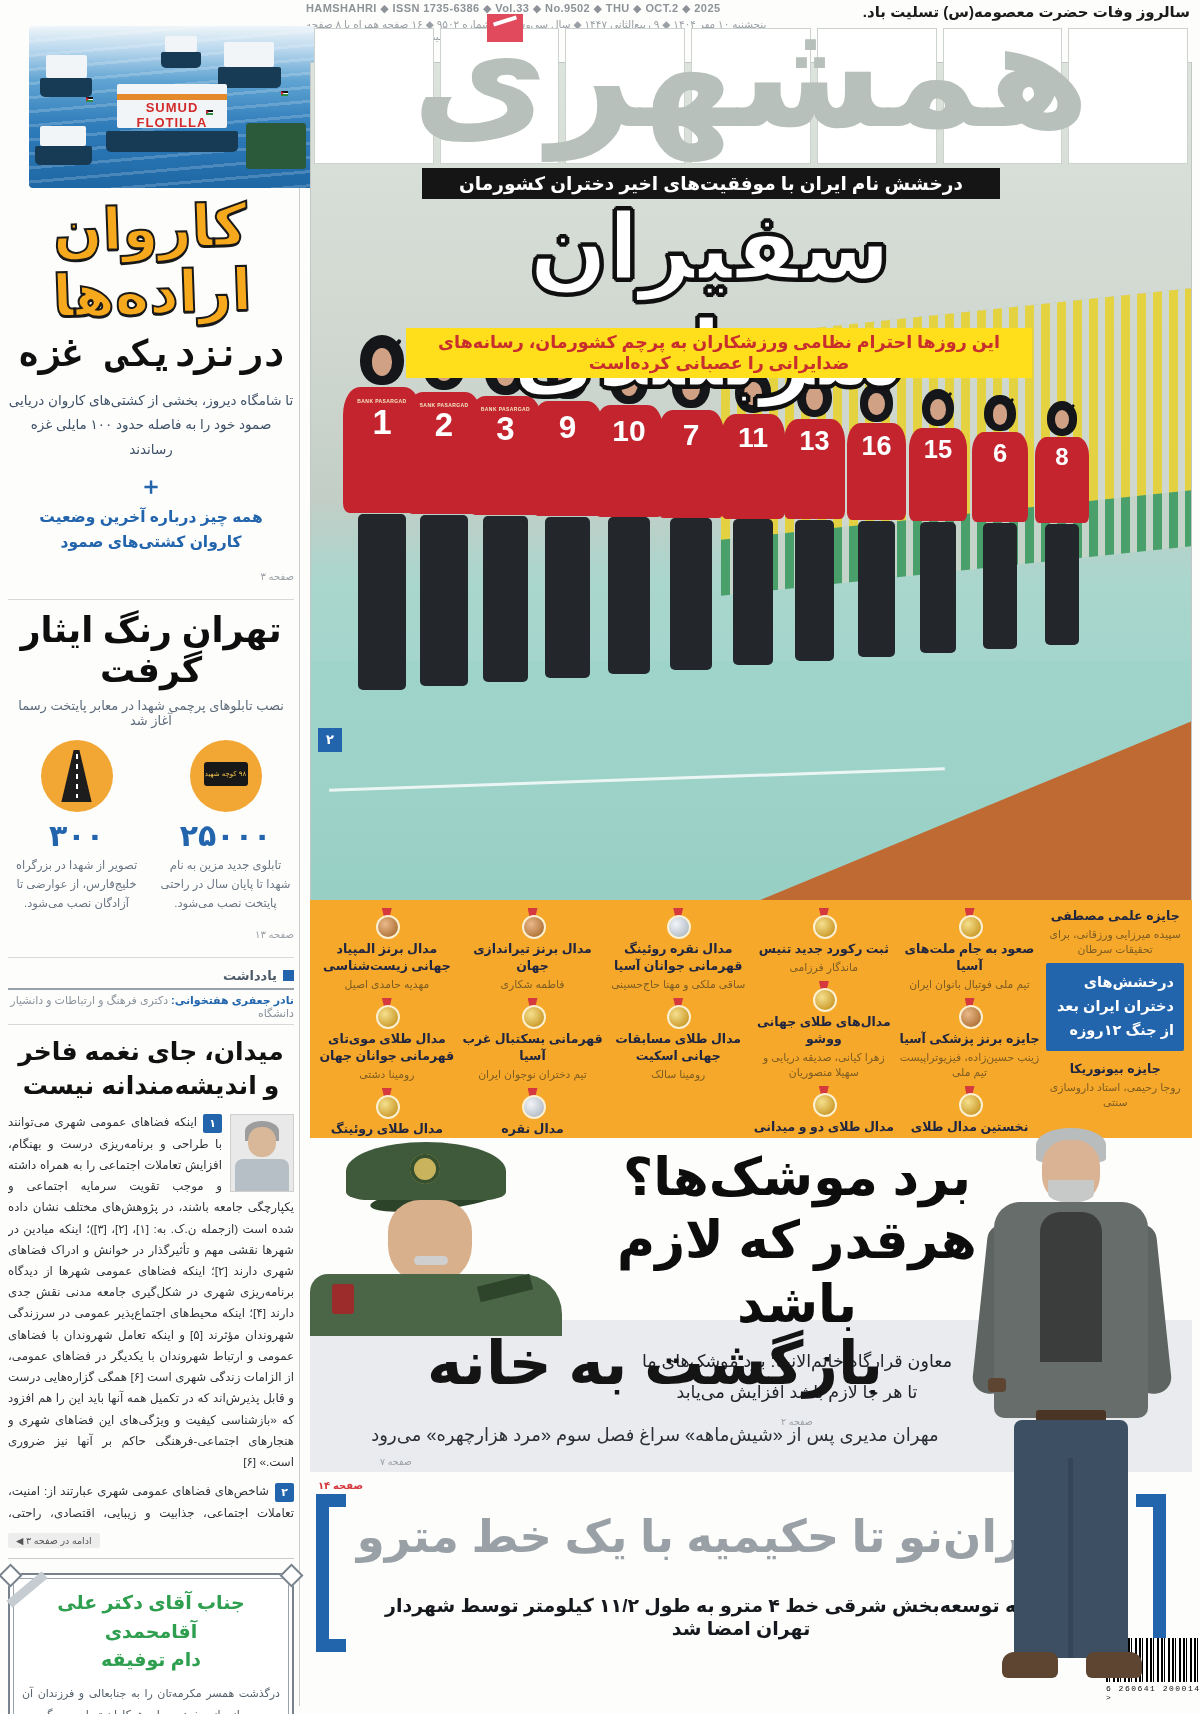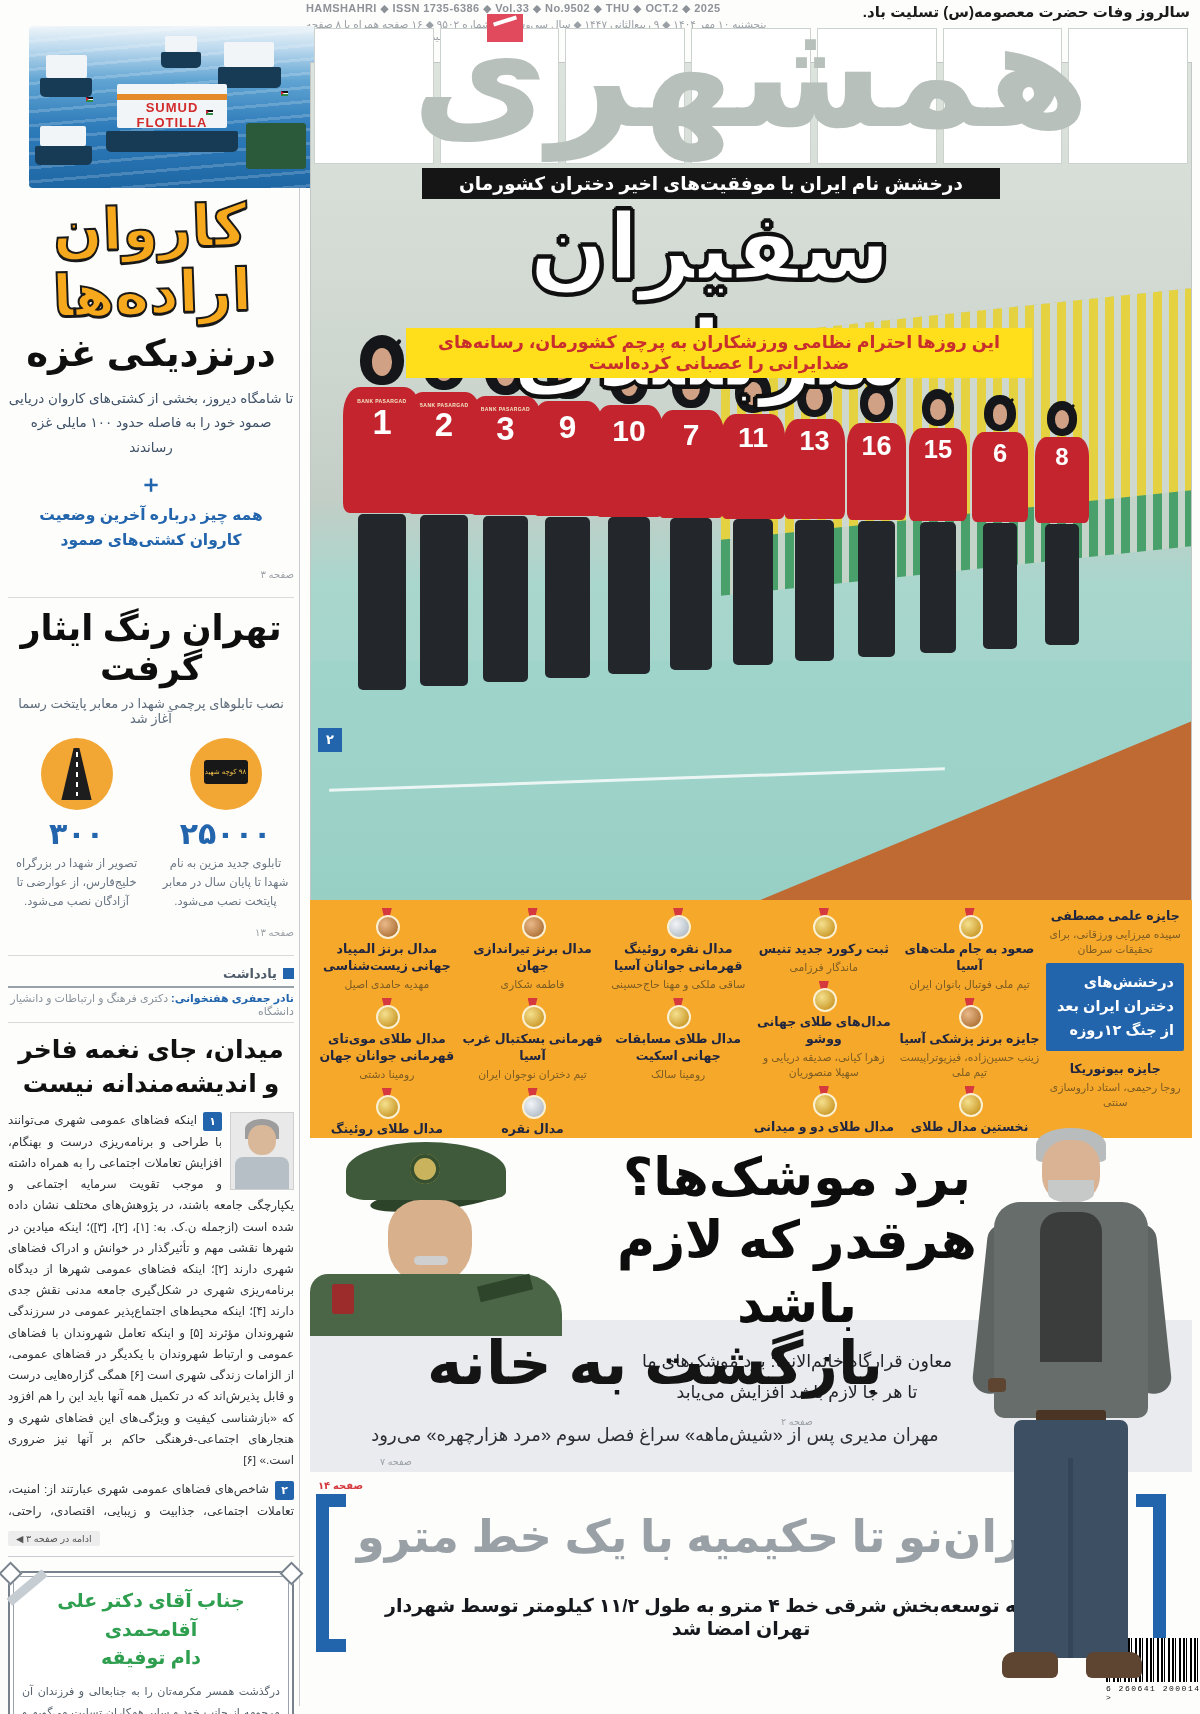--- a/index.html
+++ b/index.html
@@ -26,21 +26,21 @@
   .boat-main .cab{position:absolute;left:8%;top:4%;width:84%;height:62%;}
   .boat-main .hull{position:absolute;left:0;bottom:0;width:100%;height:30%;}
   .banner{position:absolute;left:8%;top:28%;width:84%;text-align:center;color:#d22b2b;font-weight:900;
           font-size:13px;line-height:1.15;letter-spacing:1px;font-family:"Liberation Sans","DejaVu Sans",sans-serif;}
   .flagdot{position:absolute;width:7px;height:5px;background:linear-gradient(180deg,#111 33%,#fff 33% 66%,#2e8b46 66%);}
   .flagdot:before{content:"";position:absolute;left:0;top:0;border-top:2.5px solid transparent;border-bottom:2.5px solid transparent;border-left:3px solid #cf2233;}
   
   .caravan{margin-top:8px;text-align:center;transform:rotate(-2deg);direction:rtl;
     font-weight:900;font-size:58px;line-height:1.12;color:#f7a91e;
     -webkit-text-stroke:2px #191919;text-shadow:0 2px 0 #191919;}
-  .caravan-black{margin-top:6px;text-align:center;direction:rtl;font-weight:900;font-size:37px;color:#101010;}
+  .caravan-black{margin-top:6px;text-align:center;direction:rtl;font-weight:900;font-size:37px;color:#101010;font-family:Liberation Mono, monospace;}
   .flot-dek{margin-top:12px;direction:rtl;text-align:center;font-size:13.5px;line-height:1.8;color:#3f5166;}
   .plus-ico{margin:8px auto 2px;text-align:center;color:#2265ad;font-size:24px;font-weight:900;}
   .flot-more{direction:rtl;text-align:center;color:#2265ad;font-weight:700;font-size:15.5px;line-height:1.65;}
   .page-ref{font-size:10px;color:#9aa0a6;direction:rtl;text-align:right;margin-top:16px;padding-bottom:17px;border-bottom:1px solid #d7d9db;}
   
   .isar-head{margin-top:10px;direction:rtl;text-align:center;font-weight:900;font-size:35px;color:#0e0e0e;}
   .isar-dek{margin-top:8px;direction:rtl;text-align:center;font-size:13px;color:#5d6b7a;}
   .stats{display:flex;direction:rtl;gap:12px;margin-top:12px;}
   .stat{flex:1;text-align:center;}
   .stat-circle{width:72px;height:72px;border-radius:50%;background:#f2a634;margin:0 auto;position:relative;}
@@ -240,21 +240,21 @@
     <div class="page-ref">صفحه ۳</div>
 
     <div class="isar-head">تهران رنگ ایثار گرفت</div>
     <div class="isar-dek">نصب تابلوهای پرچمی شهدا در معابر پایتخت رسما آغاز شد</div>
     <div class="stats">
       <div class="stat">
         <div class="stat-circle">
           <div class="plate">۹۸ کوچه شهید</div>
         </div>
         <div class="stat-value">۲۵۰۰۰</div>
-        <div class="stat-cap">تابلوی جدید مزین به نام شهدا تا پایان سال در معابر پایتخت نصب می‌شود.</div>
+        <div class="stat-cap">تابلوی جدید مزین به نام شهدا تا پایان سال در راحتی پایتخت نصب می‌شود.</div>
       </div>
       <div class="stat">
         <div class="stat-circle">
           <div class="road">
               <span></span>
             </div>
         </div>
         <div class="stat-value">۳۰۰</div>
         <div class="stat-cap">تصویر از شهدا در بزرگراه خلیج‌فارس، از عوارضی تا آزادگان نصب می‌شود.</div>
       </div>

